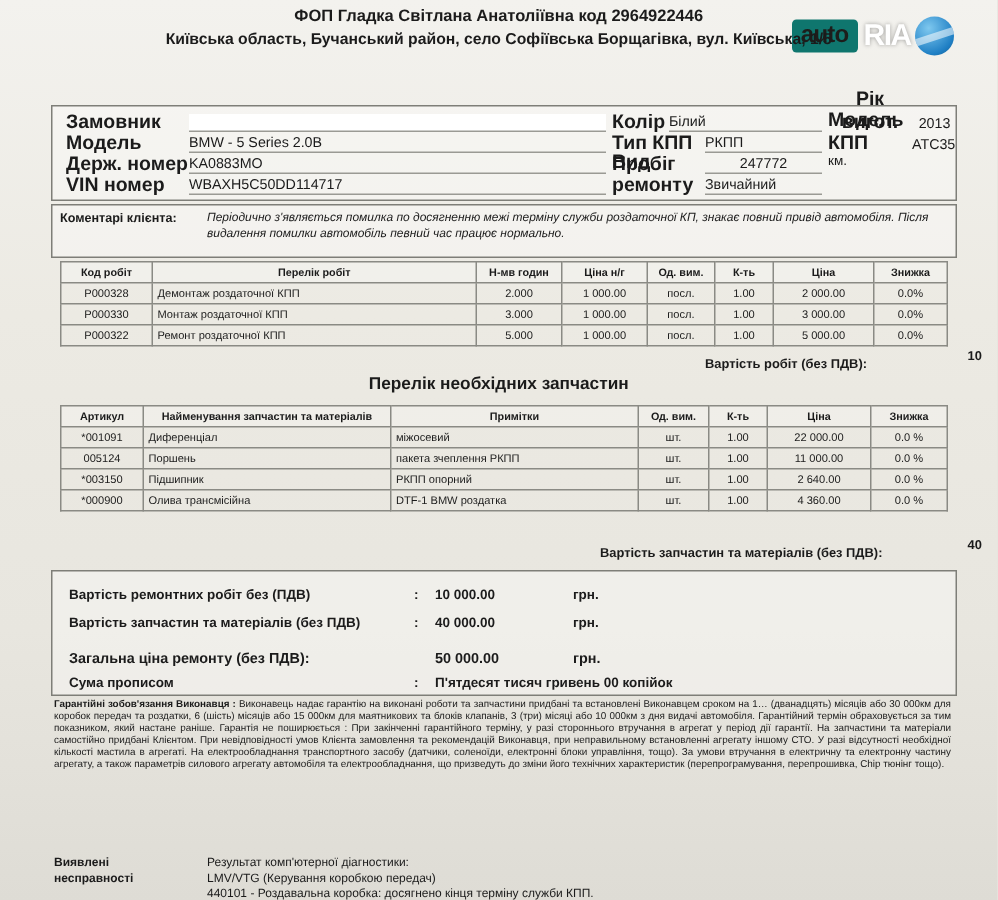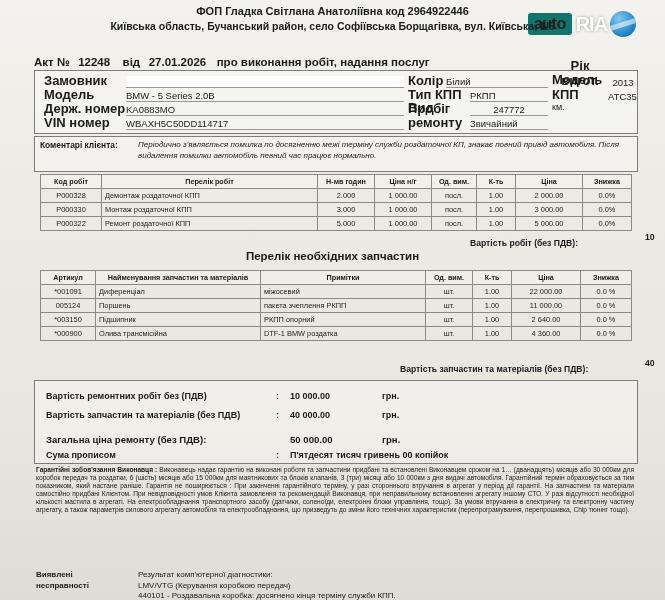--- a/index.html
+++ b/index.html
@@ -98,27 +98,20 @@
     <span class="auto">auto</span>
     <span class="ria">RIA</span>
     <span class="globe"></span>
   </div>
 
   <div class="hdr">
     <div class="line1">ФОП Гладка Світлана Анатоліївна код 2964922446</div>
     <div class="line2">Київська область, Бучанський район, село Софіївська Борщагівка, вул. Київська, 1/5</div>
   </div>
 
-  <div class="block" style="left:34px;top:52px;width:600px;">
-    <span style="font-weight:bold;font-size:11.5px;">Акт №</span>
-    <span style="font-weight:bold;font-size:11.5px;margin-left:4px;">12248</span>
-    <span style="font-weight:bold;font-size:11.5px;margin-left:8px;">від</span>
-    <span style="font-weight:bold;font-size:11.5px;margin-left:4px;">27.01.2026</span>
-    <span style="font-weight:bold;font-size:11.5px;margin-left:6px;">про виконання робіт, надання послуг</span>
-  </div>
 
   <div class="block box" style="left:34px;top:70px;width:602px;height:62px;"></div>
 
   <div class="block" style="left:44px;top:74px;width:360px;">
     <div style="display:flex;align-items:flex-end;height:14px;">
       <span class="lbl" style="width:82px;">Замовник</span>
       <span class="val field-line" style="flex:1;height:11px;background:#ffffff;"></span>
     </div>
     <div style="display:flex;align-items:flex-end;height:14px;">
       <span class="lbl" style="width:82px;">Модель</span>

